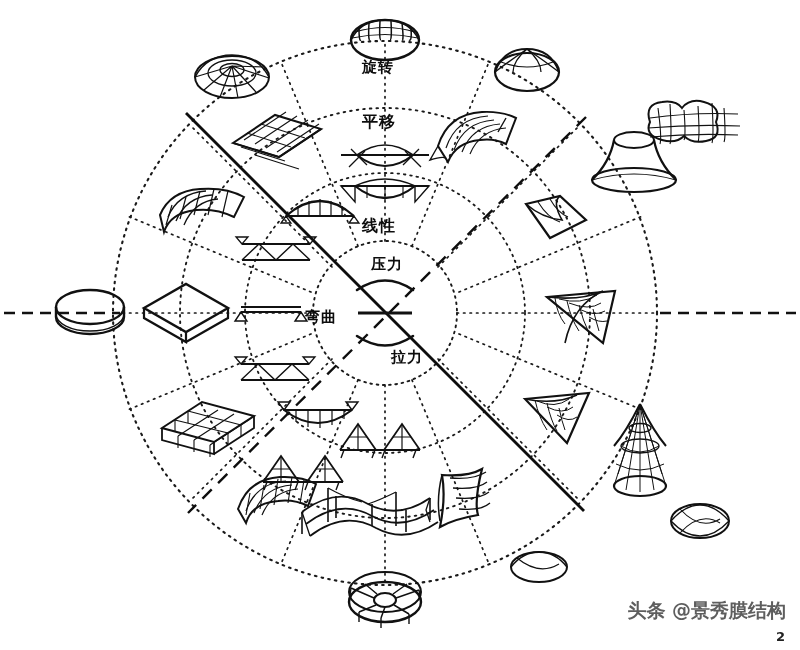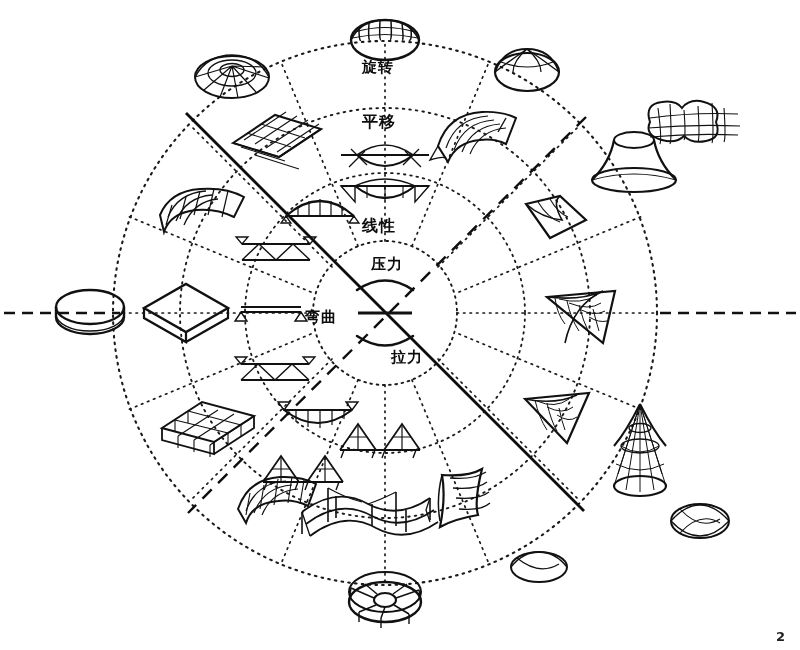--- a/index.html
+++ b/index.html
@@ -350,14 +350,15 @@
   </svg>
 
   <div class="lbl lbl-rot" style="left:362px;top:58px;">旋转</div>
   <div class="lbl lbl-ring" style="left:362px;top:112px;">平移</div>
   <div class="lbl lbl-ring" style="left:362px;top:216px;">线性</div>
 
   <div class="lbl lbl-core" style="left:371px;top:255px;">压力</div>
   <div class="lbl lbl-core" style="left:365px;top:348px;margin-left:26px;">拉力</div>
   <div class="lbl lbl-core" style="left:305px;top:308px;">弯曲</div>
 
+  <div class="watermark">头条 @景秀膜结构</div>
   <div class="pagenum">2</div>
 </div>
 
 </body></html>

